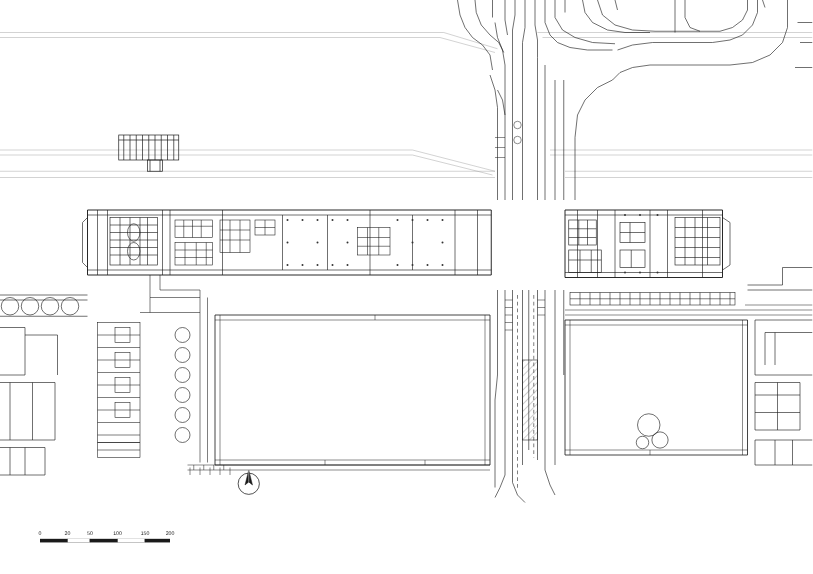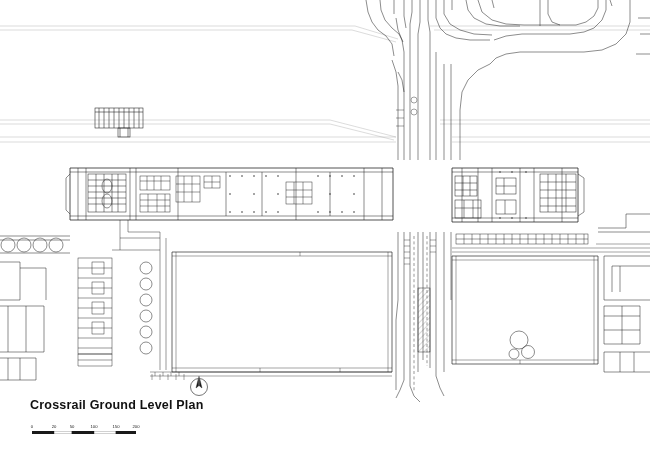--- a/index.html
+++ b/index.html
@@ -497,23 +497,20 @@
   </svg>
 
   <div class="compass">
     <svg viewBox="0 0 26 26" width="26" height="26">
       <circle cx="13" cy="15" r="8.5" fill="none" stroke="#1a1a1a" stroke-width="0.6"></circle>
       <path d="M13 4 L16 16 L13 13.5 L10 16 Z" fill="#1a1a1a" stroke="#1a1a1a" stroke-width="0.4"></path>
       <path d="M13 4 L13 13.5" stroke="#ffffff" stroke-width="0.4"></path>
     </svg>
   </div>
 
-  <div class="title-block">
-    <div class="plan-title">Crossrail Ground Level Plan</div>
-  </div>
 
   <div class="scalebar-wrap">
     <div class="scalebar-labels" id="scale-labels">
         <span style="left: 0px;">0</span>
         <span style="left: 22px;">20</span>
         <span style="left: 40px;">50</span>
         <span style="left: 62px;">100</span>
         <span style="left: 84px;">150</span>
         <span style="left: 104px;">200</span>
       </div>

